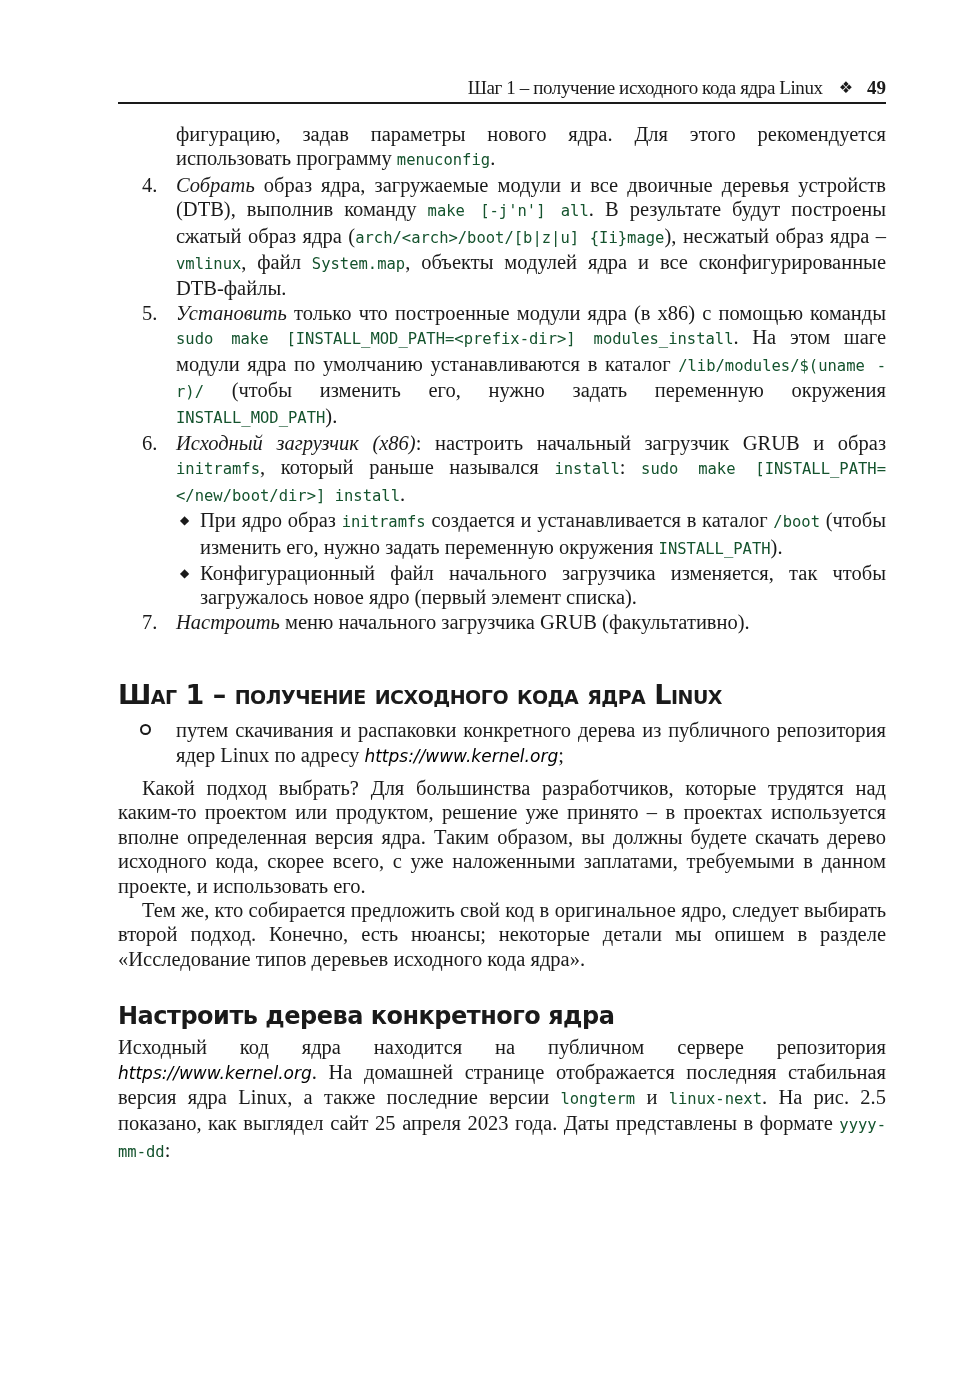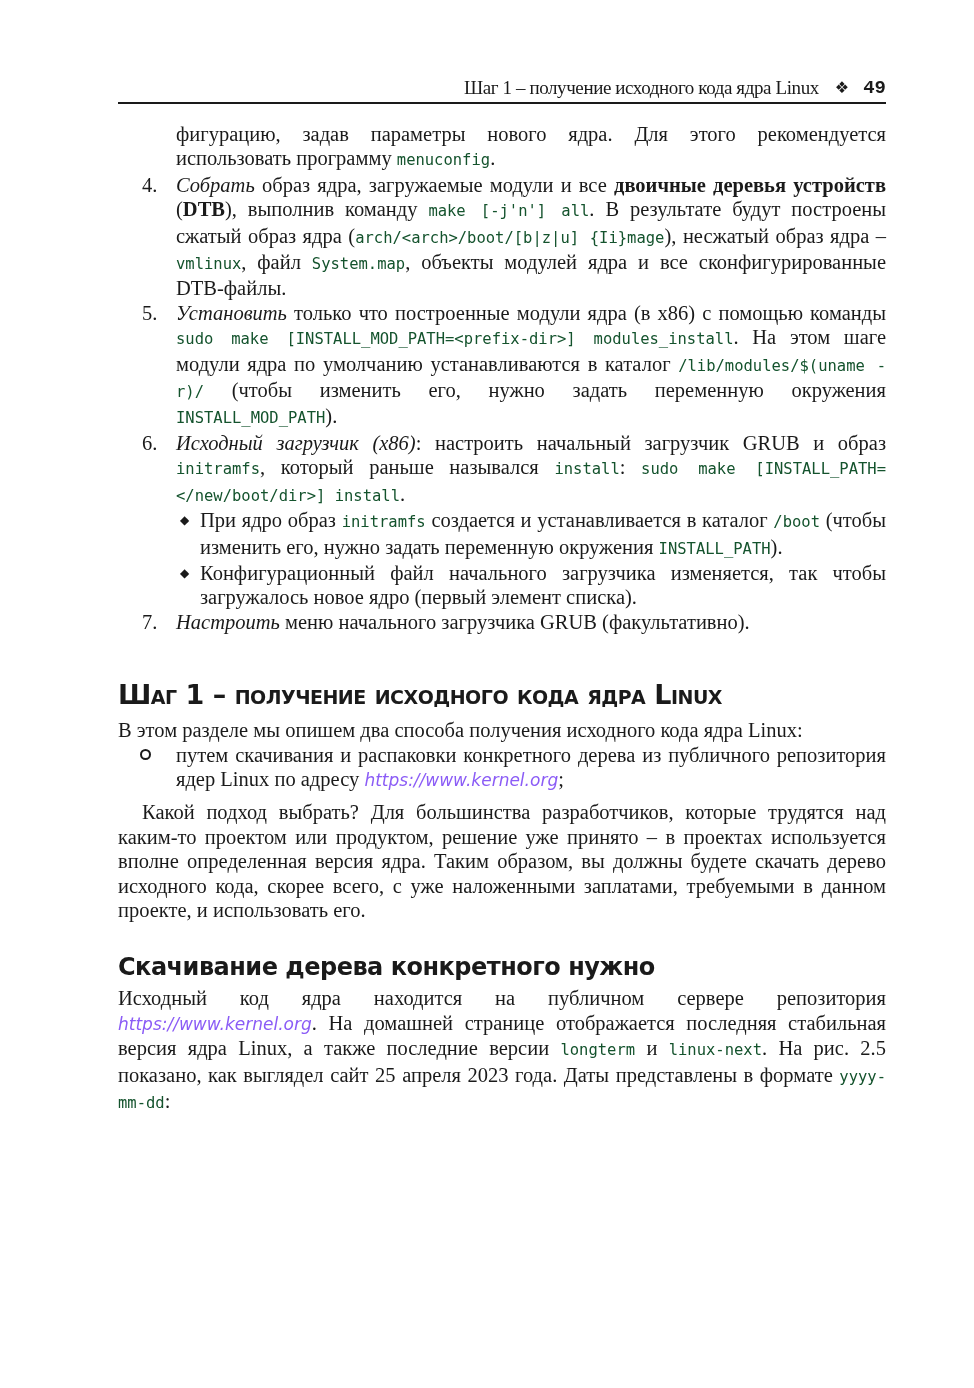--- a/index.html
+++ b/index.html
@@ -10,28 +10,28 @@
     line-height: 24.4px;
   }
   .running-head {
     position: absolute; top: 74px; left: 0; width: 768px; height: 28px;
     border-bottom: 2px solid #1a1a1a;
     display: flex; justify-content: flex-end; align-items: center;
     font-size: 19px;
   }
   .running-head .rh-title { letter-spacing: -0.4px; }
   .running-head .rh-orn { margin: 0 14px 0 16px; font-size: 16px; }
-  .running-head .rh-page { font-family: Liberation Mono, monospace; font-weight: bold; font-size: 19px; }
+  .running-head .rh-page { font-family: Liberation Serif, serif; font-weight: bold; font-size: 19px; }
   .content { position: absolute; top: 122px; left: 0; width: 768px; }
   p { margin: 0; text-align: justify; }
   .ind { text-indent: 24px; }
   .code { font-family: "DejaVu Sans Mono", monospace; font-size: 15.5px; color: #14532d; }
-  .link { font-family: "DejaVu Sans", sans-serif; font-style: italic; font-size: 17px; color: #8b5cf6; }
+  .link { font-family: "DejaVu Sans", sans-serif; font-style: italic; font-size: 17px; color: #000000; }
   .em { font-style: italic; }
-  .b { font-weight: bold; }
+  .b { font-weight: normal; }
   .cont { padding-left: 58px; }
   ol.steps { list-style: none; margin: 0; padding: 0; }
   ol.steps li { position: relative; padding-left: 58px; text-align: justify; }
   ol.steps li .num { position: absolute; left: 24px; top: 0; }
   ul.sub { list-style: none; margin: 0; padding: 0; }
   ul.sub li { position: relative; padding-left: 24px; text-align: justify; }
   ul.sub li .diamond { position: absolute; left: 4px; top: 0; font-size: 12px; }
   ul.circ { list-style: none; margin: 0; padding: 0; }
   ul.circ li { position: relative; padding-left: 58px; text-align: justify; }
   ul.circ li .circle { position: absolute; left: 22px; top: 6px; width: 11px; height: 11px; border: 2px solid #1a1a1a; border-radius: 50%; box-sizing: border-box; }
@@ -79,29 +79,29 @@
       </li>
       <li>
         <span class="num">7.</span>
         <span class="em">Настроить</span><span> меню начального загрузчика GRUB (факультативно).</span>
       </li>
     </ol>
 
     <div class="gap"></div>
 
     <h1 class="section">Шаг 1 – получение исходного кода ядра Linux</h1>
-    <p>В этом разделе мы опишем два способа получения исходного кода ядра Linux:</p>
 
     <ul class="circ">
       <li>
         <span class="circle"></span>
         <span>путем скачивания и распаковки конкретного дерева из публичного репозитория ядер Linux по адресу </span><span class="link">https://www.kernel.org</span><span>;</span>
       </li>
     </ul>
 
     <div class="gap"></div>
     <p class="ind">Какой подход выбрать? Для большинства разработчиков, которые трудятся над каким-то проектом или продуктом, решение уже принято – в проектах используется вполне определенная версия ядра. Таким образом, вы должны будете скачать дерево исходного кода, скорее всего, с уже наложенными заплатами, требуемыми в данном проекте, и использовать его.</p>
+    <p class="ind">Тем же, кто собирается предложить свой код в оригинальное ядро, следует выбирать второй подход. Конечно, есть нюансы; некоторые детали мы опишем в разделе «Исследование типов деревьев исходного кода ядра».</p>
 
-    <h2 class="sub">Скачивание дерева конкретного нужно</h2>
+    <h2 class="sub">Настроить дерева конкретного ядра</h2>
     <p><span>Исходный код ядра находится на публичном сервере репозитория </span><span class="link">https://www.kernel.org</span><span>. На домашней странице отображается последняя стабильная версия ядра Linux, а также последние версии </span><span class="code">longterm</span><span> и </span><span class="code">linux-next</span><span>. На рис. 2.5 показано, как выглядел сайт 25 апреля 2023 года. Даты представлены в формате </span><span class="code">yyyy-mm-dd</span><span>:</span></p>
 
   </div>
 </div>
 
 </body></html>

